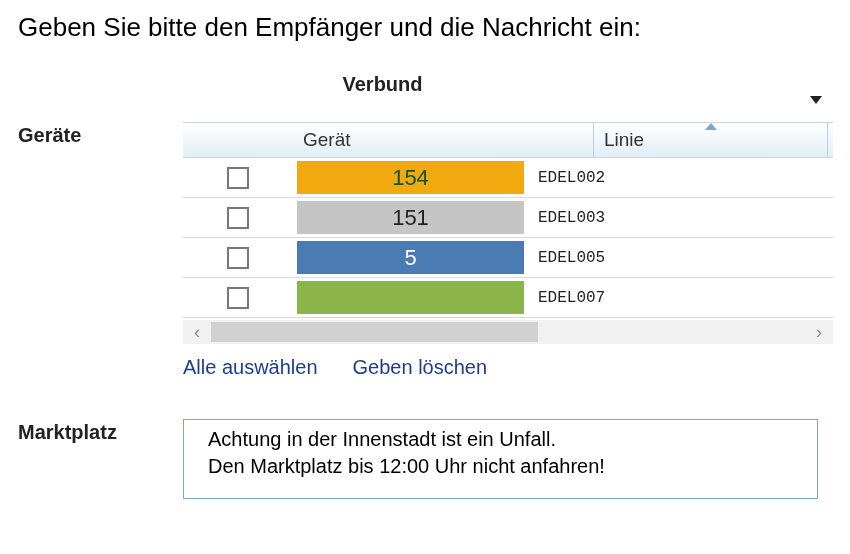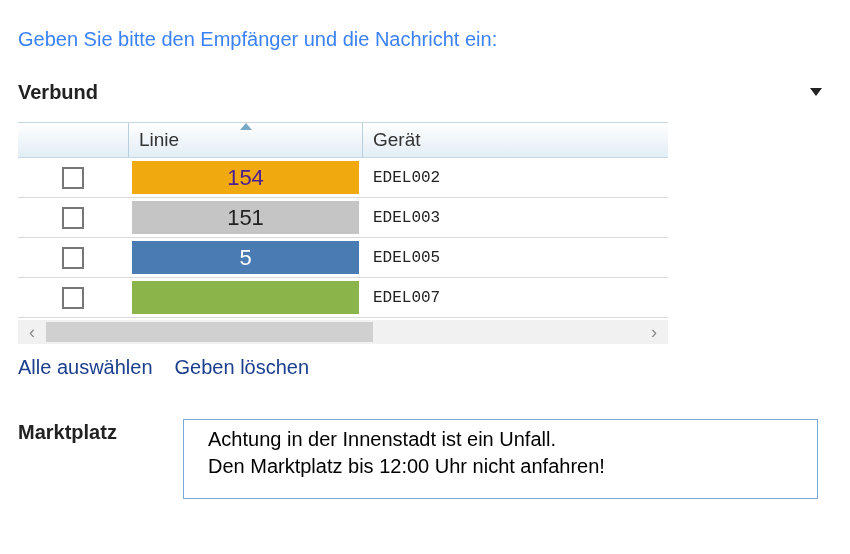--- a/index.html
+++ b/index.html
@@ -6,43 +6,44 @@
   body {
     margin: 0;
     padding: 12px 18px;
     font-family: "Segoe UI", Arial, sans-serif;
     font-size: 18px;
     color: #222;
     background: #fff;
     width: 850px;
   }
   .title {
-    color: #3b82f6;
-    font-size: 20px;
+    color: #000000;
+    font-size: 26px;
     font-weight: 400;
-    margin: 16px 0 28px 0;
+    margin: 0 0 28px 0;
   }
   .row {
     display: flex;
     align-items: flex-start;
     margin-bottom: 10px;
   }
   .label {
     width: 165px;
     flex-shrink: 0;
     font-weight: 700;
     font-size: 20px;
     padding-top: 2px;
   }
   .field {
     flex: 1;
   }
   .verbund-row {
     align-items: center;
     margin-bottom: 18px;
+    flex-direction: column;
   }
   .dropdown-caret {
     margin-left: auto;
     width: 0; height: 0;
     border-left: 6px solid transparent;
     border-right: 6px solid transparent;
     border-top: 8px solid #222;
     margin-right: 10px;
   }
   
@@ -123,21 +124,21 @@
     position:absolute;
     left:0;
     top:2px;
     height:20px;
     width:55%;
     background:#d0d0d0;
   }
   .links {
     margin-top: 12px;
     display:flex;
-    gap: 22px;
+    gap: 35px;
     font-size: 20px;
   }
   .link {
     color:#1b3f8e;
     cursor:pointer;
   }
   .msg-row { margin-top: 40px; }
   .msg-box {
     width: 635px;
     min-height: 80px;
@@ -154,39 +155,40 @@
 <body>
 
 <h1 class="title">Geben Sie bitte den Empfänger und die Nachricht ein:</h1>
 
 <div class="row verbund-row">
   <div class="label">Verbund</div>
   <div class="dropdown-caret"></div>
 </div>
 
 <div class="row">
+  <div class="label">Geräte</div>
   <div class="field">
     <div class="grid">
       <div class="grid-header">
         <div class="h-cell h-check"></div>
+        <div class="h-cell h-geraet">
+          <span>Gerät</span>
+        </div>
         <div class="h-cell h-linie">
           <span class="sort-arrow"></span>
           <span>Linie</span>
         </div>
-        <div class="h-cell h-geraet">
-          <span>Gerät</span>
-        </div>
       </div>
       <div class="grid-body" id="grid-body">
           <div class="g-row">
             <div class="c-check">
               <div class="chk"></div>
             </div>
             <div class="c-linie">
-              <div class="linie-chip" style="background: rgb(240, 169, 14); color: #4c1d95;">154</div>
+              <div class="linie-chip" style="background: rgb(240, 169, 14); color: #14532d;">154</div>
             </div>
             <div class="c-geraet">EDEL002</div>
           </div>
           <div class="g-row">
             <div class="c-check">
               <div class="chk"></div>
             </div>
             <div class="c-linie">
               <div class="linie-chip" style="background: rgb(197, 197, 197); color: rgb(34, 34, 34);">151</div>
             </div>

